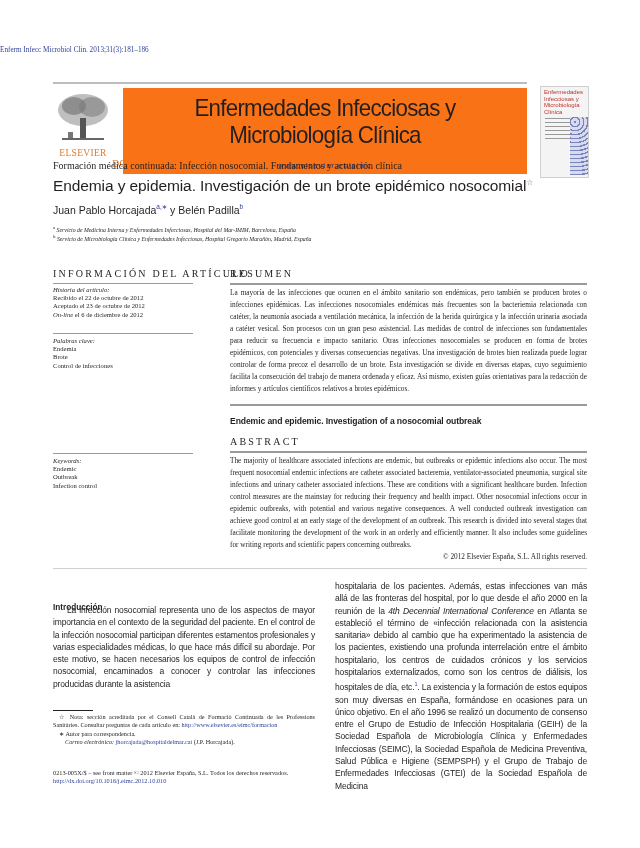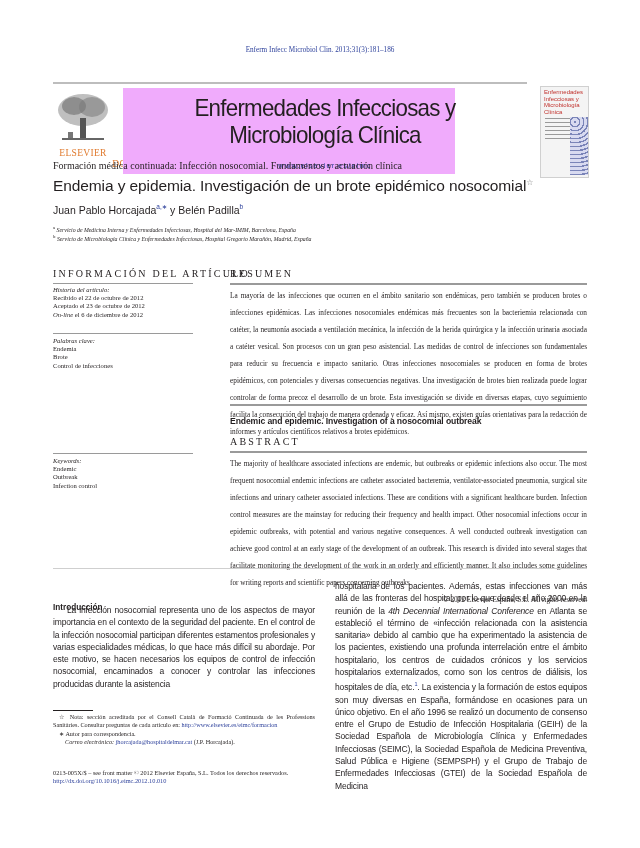--- a/index.html
+++ b/index.html
@@ -1,45 +1,45 @@
 <!DOCTYPE html>
 <html><head>
 <meta charset="utf-8">
 <style>
   html, body { margin:0; padding:0; background:#ffffff; }
   body { width:640px; height:848px; position:relative; overflow:hidden; font-family:"Liberation Serif", serif; color:#231f20; }
   a { color:#2b3f9a; text-decoration:none;margin-top:9px; }
-  .citation { position:absolute; top:46px; left:0; width:640px; text-align:center; font-size:7.2px; color:#2b3f9a; }
+  .citation { position:absolute; top:46px; left:0; width:640px; font-size:7.2px; color:#2b3f9a; }
   .top-rule { position:absolute; top:82px; left:53px; width:474px; height:2px; background:#bdbdbd; }
   .masthead { position:absolute; top:86px; left:53px; width:534px; height:90px; }
   .logo { position:absolute; left:0; top:2px; width:60px; height:86px; }
   .logo-tree { position:absolute; left:3px; top:4px; width:54px; height:52px; }
   .logo-text { position:absolute; left:0; width:60px; text-align:center; font-size:9.5px; color:#e07a2e; letter-spacing:0.3px; font-family:"Liberation Serif", serif; line-height:10px; }
-  .band { position:absolute; left:70px; top:2px; width:332px; height:86px; background:#f0abfc; }
+  .band { position:absolute; left:70px; top:2px; width:404px; height:86px; background:#f97316; }
   .journal-title { position:absolute; left:0; top:6px; width:404px; text-align:center; font-family:"Liberation Sans", sans-serif; font-size:24px; line-height:27px; color:#231f20; letter-spacing:-0.8px; transform:scaleX(0.93); }
   .journal-url { position:absolute; left:0; top:64px; width:404px; text-align:center; font-family:"Liberation Sans", sans-serif; font-size:7.5px; color:#2b3f9a; letter-spacing:1.1px; }
   .cover { position:absolute; left:487px; top:0px; width:47px; height:90px; background:#f4f4f4; border:1px solid #d0d0d0; overflow:hidden; }
   .cover-title { font-family:"Liberation Sans", sans-serif; font-size:6px; line-height:6.5px; color:#c0302b; padding:2px 2px 0 3px; }
   .cover-lines div { height:1px; background:#9a9a9a; margin:3px 4px; }
   .cover-img { position:absolute; right:0; top:30px; width:18px; height:58px; background:repeating-radial-gradient(circle at 5px 5px, #7a84b8 0 1.5px, #d8daf0 1.5px 4px); }
 
   .section-kicker { position:absolute; top:160px; left:53px; font-family:Liberation Serif, serif; font-size:10px; color:#231f20; }
   .article-title { position:absolute; top:177px; left:53px; font-family:"Liberation Sans", sans-serif; font-size:15.5px; color:#231f20; letter-spacing:-0.1px; }
   .article-title sup { font-size:8px; color:#777; }
   .authors { position:absolute; top:203px; left:53px; font-family:"Liberation Sans", sans-serif; font-size:10.5px; color:#231f20; }
   .authors sup { font-size:6.5px; color:#2b3f9a; }
   .affil { position:absolute; left:53px; font-size:5.8px; font-style:italic; color:#231f20; }
   .affil sup { font-style:normal; }
 
   .head-label { position:absolute; font-family:"Liberation Serif", serif; font-size:10px; letter-spacing:2.2px; color:#231f20; }
   .rule { position:absolute; height:1px; background:#9a9a9a; }
   .rule-thick { position:absolute; height:2px; background:#9a9a9a; }
   .info-block { position:absolute; left:53px; width:140px; font-size:6.6px; line-height:8.2px; color:#231f20; }
   .info-block i { font-style:italic; }
-  .abstract-text { position:absolute; left:230px; width:357px; font-size:7.3px; line-height:17px; text-align:justify; color:#231f20; }
+  .abstract-text { position:absolute; left:230px; width:357px; font-size:7.3px; line-height:12px; text-align:justify; color:#231f20; }
   .copyright { text-align:right; display:block; }
   .en-title { position:absolute; left:230px; top:416px; font-family:"Liberation Sans", sans-serif; font-weight:bold; font-size:8.6px; color:#231f20; letter-spacing:-0.1px; }
 
   .bottom-rule { position:absolute; top:568px; left:53px; width:534px; height:1px; background:#cfcfcf; }
   .intro-heading { position:absolute; top:587px; left:53px; font-family:"Liberation Sans", sans-serif; font-weight:bold; font-size:8.2px; color:#231f20;margin-top:16px; }
   .col-text { position:absolute; width:260px; font-family:"Liberation Sans", sans-serif; font-size:8.5px; line-height:12.3px; text-align:justify; color:#231f20; letter-spacing:-0.15px; }
   .col-text i { font-style:italic; }
   .col-text sup { font-size:5.5px; color:#2b3f9a; }
   .indent { text-indent:14px; }
 

